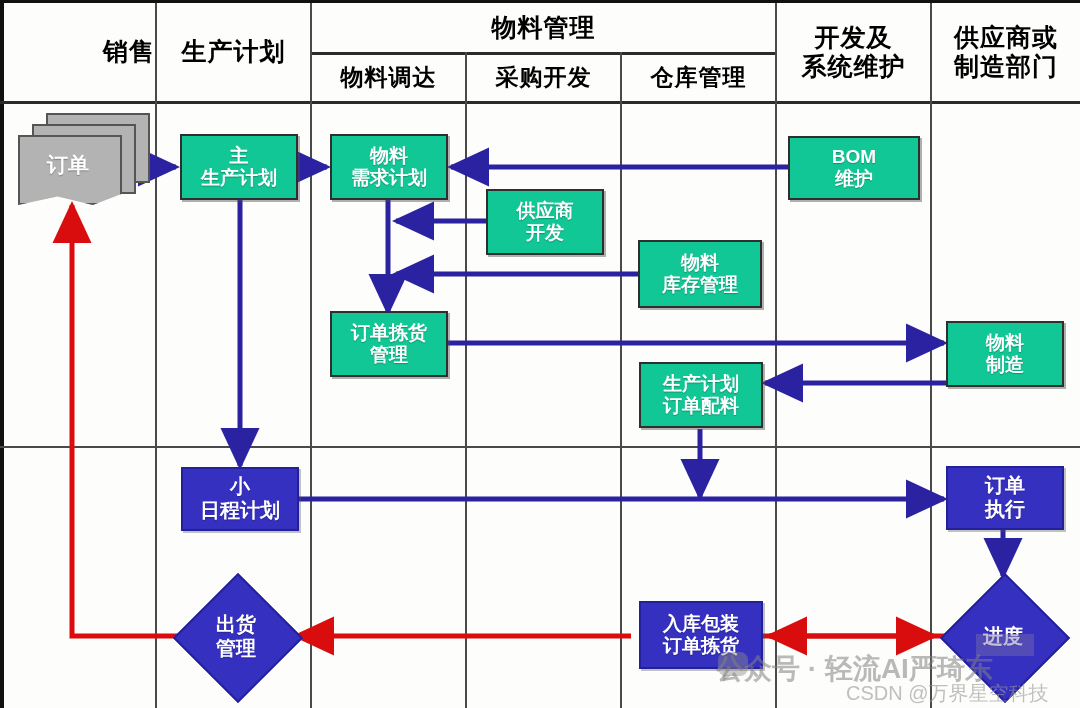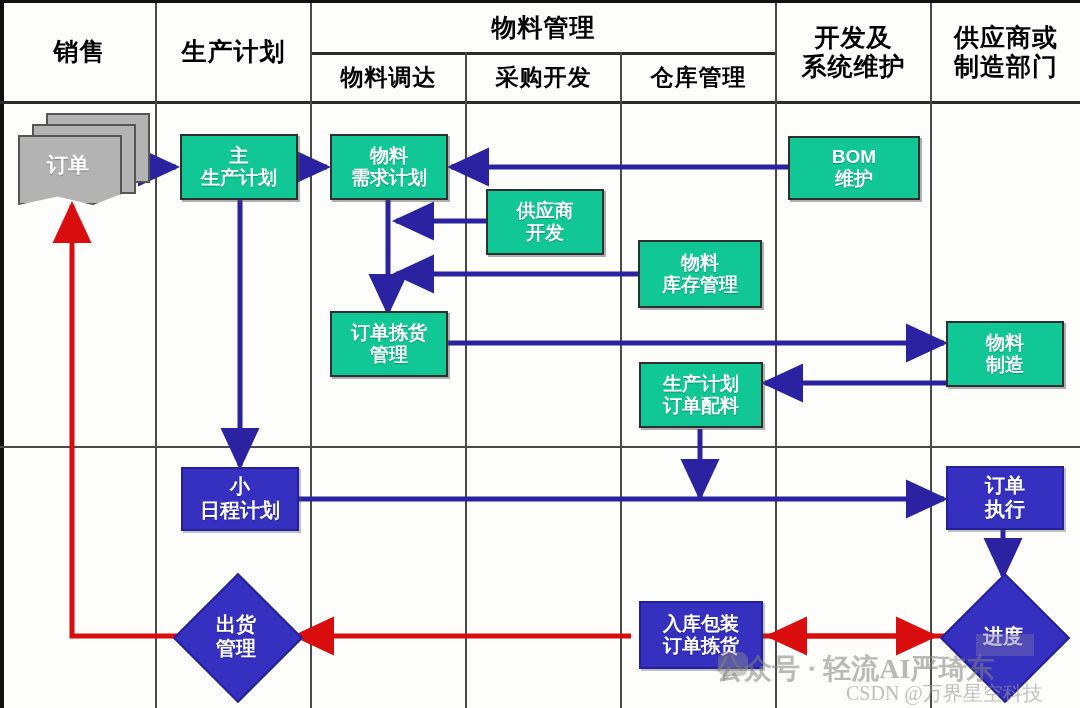--- a/index.html
+++ b/index.html
@@ -42,21 +42,21 @@
   .docstack .sheet{position:absolute;background:#b3b3b3;border:2px solid #555;}
   .docstack .doclabel{position:absolute;display:flex;align-items:center;
         justify-content:center;color:#fff;font-weight:bold;font-size:21px;
         text-shadow:0 1px 1px rgba(0,0,0,.3);}
 
   
   svg#wires{position:absolute;left:0;top:0;width:1080px;height:708px;z-index:4;}
 
   
   .wm{position:absolute;color:rgba(130,130,130,.55);font-weight:bold;z-index:9;
-      white-space:nowrap;pointer-events:none;font-family:Liberation Serif, serif;}
+      white-space:nowrap;pointer-events:none;}
   .wm1{left:716px;top:650px;font-size:28px;}
   .wm2{left:846px;top:680px;font-size:20px;color:rgba(150,150,150,.6);font-weight:normal;}
   .wmbubble{position:absolute;left:718px;top:652px;width:30px;height:24px;
       background:rgba(140,140,140,.45);border-radius:8px;z-index:8;}
   .wmbubble:after{content:"";position:absolute;left:5px;bottom:-6px;width:0;height:0;
       border-left:8px solid rgba(140,140,140,.45);border-bottom:7px solid transparent;}
   .wmblob{position:absolute;z-index:8;background:rgba(120,110,170,.45);}
 </style>
 </head>
 <body>
@@ -71,21 +71,21 @@
 
   <div class="vline" style="left:155px;top:3px;height:705px;"></div>
   <div class="vline" style="left:310px;top:3px;height:705px;"></div>
   <div class="vline" style="left:465px;top:52px;height:656px;"></div>
   <div class="vline" style="left:620px;top:52px;height:656px;"></div>
   <div class="vline" style="left:775px;top:3px;height:705px;"></div>
   <div class="vline" style="left:930px;top:3px;height:705px;"></div>
 
   <div class="hline" style="left:0px;top:446px;width:1080px;"></div>
 
-  <div class="hdr-cell" style="left:4px;top:3px;width:151px;height:98px;">
+  <div class="hdr-cell" style="left:4px;top:3px;width:151px;height:98px;justify-content:flex-end;">
     <span>销售</span>
   </div>
 
   <div class="hdr-cell" style="left:157px;top:3px;width:153px;height:98px;">
     <span>生产计划</span>
   </div>
 
   <div class="hdr-cell" style="left:312px;top:54px;width:153px;height:47px;font-size:23px;">
     <span>物料调达</span>
   </div>

